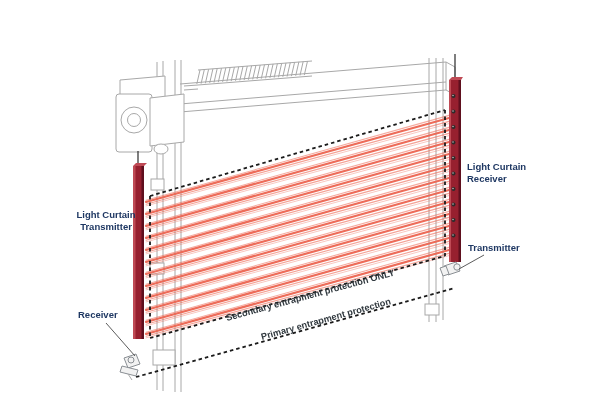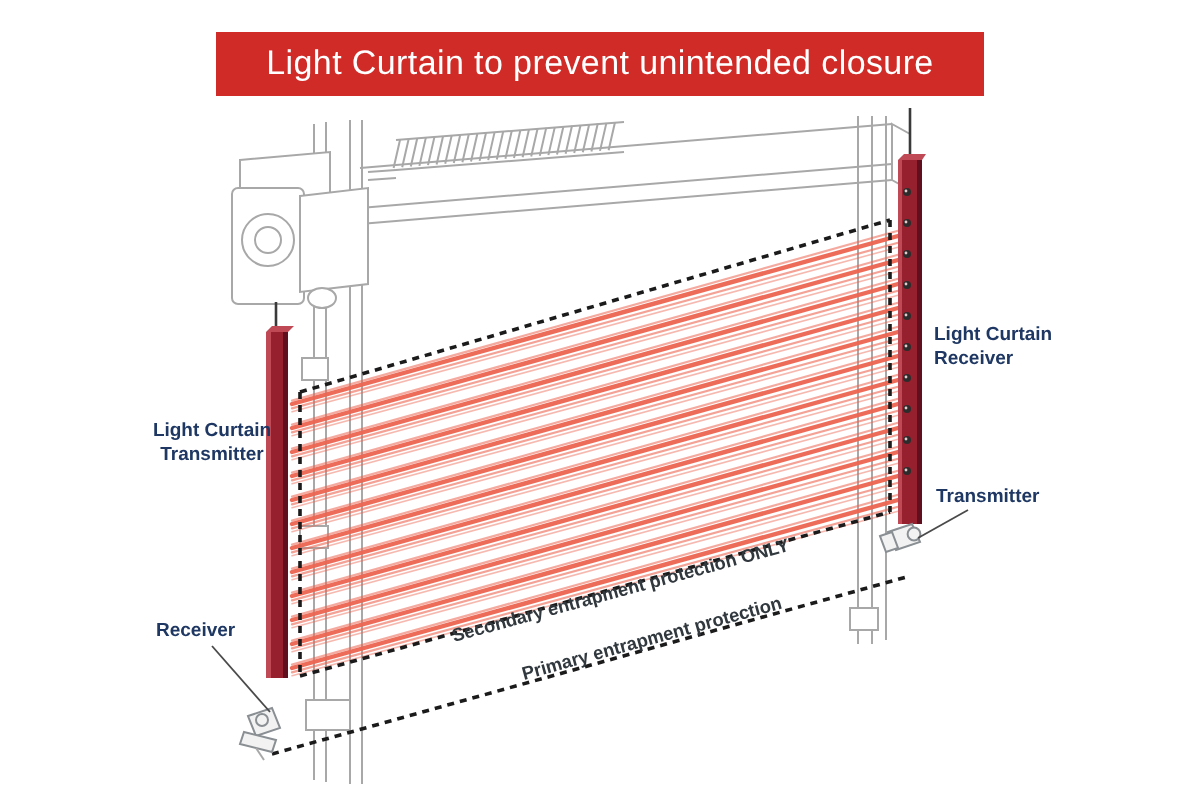--- a/index.html
+++ b/index.html
@@ -24,23 +24,20 @@
   .ann{fill:var(--ann);font-size:9.2px;font-weight:600;}
   .leader{stroke:#4a4a4a;stroke-width:.9;fill:none;}
   .cable{stroke:#3a3a3a;stroke-width:1.3;fill:none;}
   .eye{stroke:#8a8f94;stroke-width:1;fill:#f2f2f2;}
 </style>
 </head>
 <body>
 
 <div class="stage">
 
-  <div class="banner">
-    <span>Light Curtain to prevent unintended closure</span>
-  </div>
 
   <svg class="diagram" width="600" height="400" viewBox="0 0 600 400">
 
     <g>
 
       <line class="frame" x1="157" y1="62" x2="157" y2="390"></line>
       <line class="frame" x1="163" y1="61" x2="163" y2="391"></line>
       <line class="frame" x1="175" y1="60" x2="175" y2="392"></line>
       <line class="frame" x1="181" y1="60" x2="181" y2="392"></line>
 

